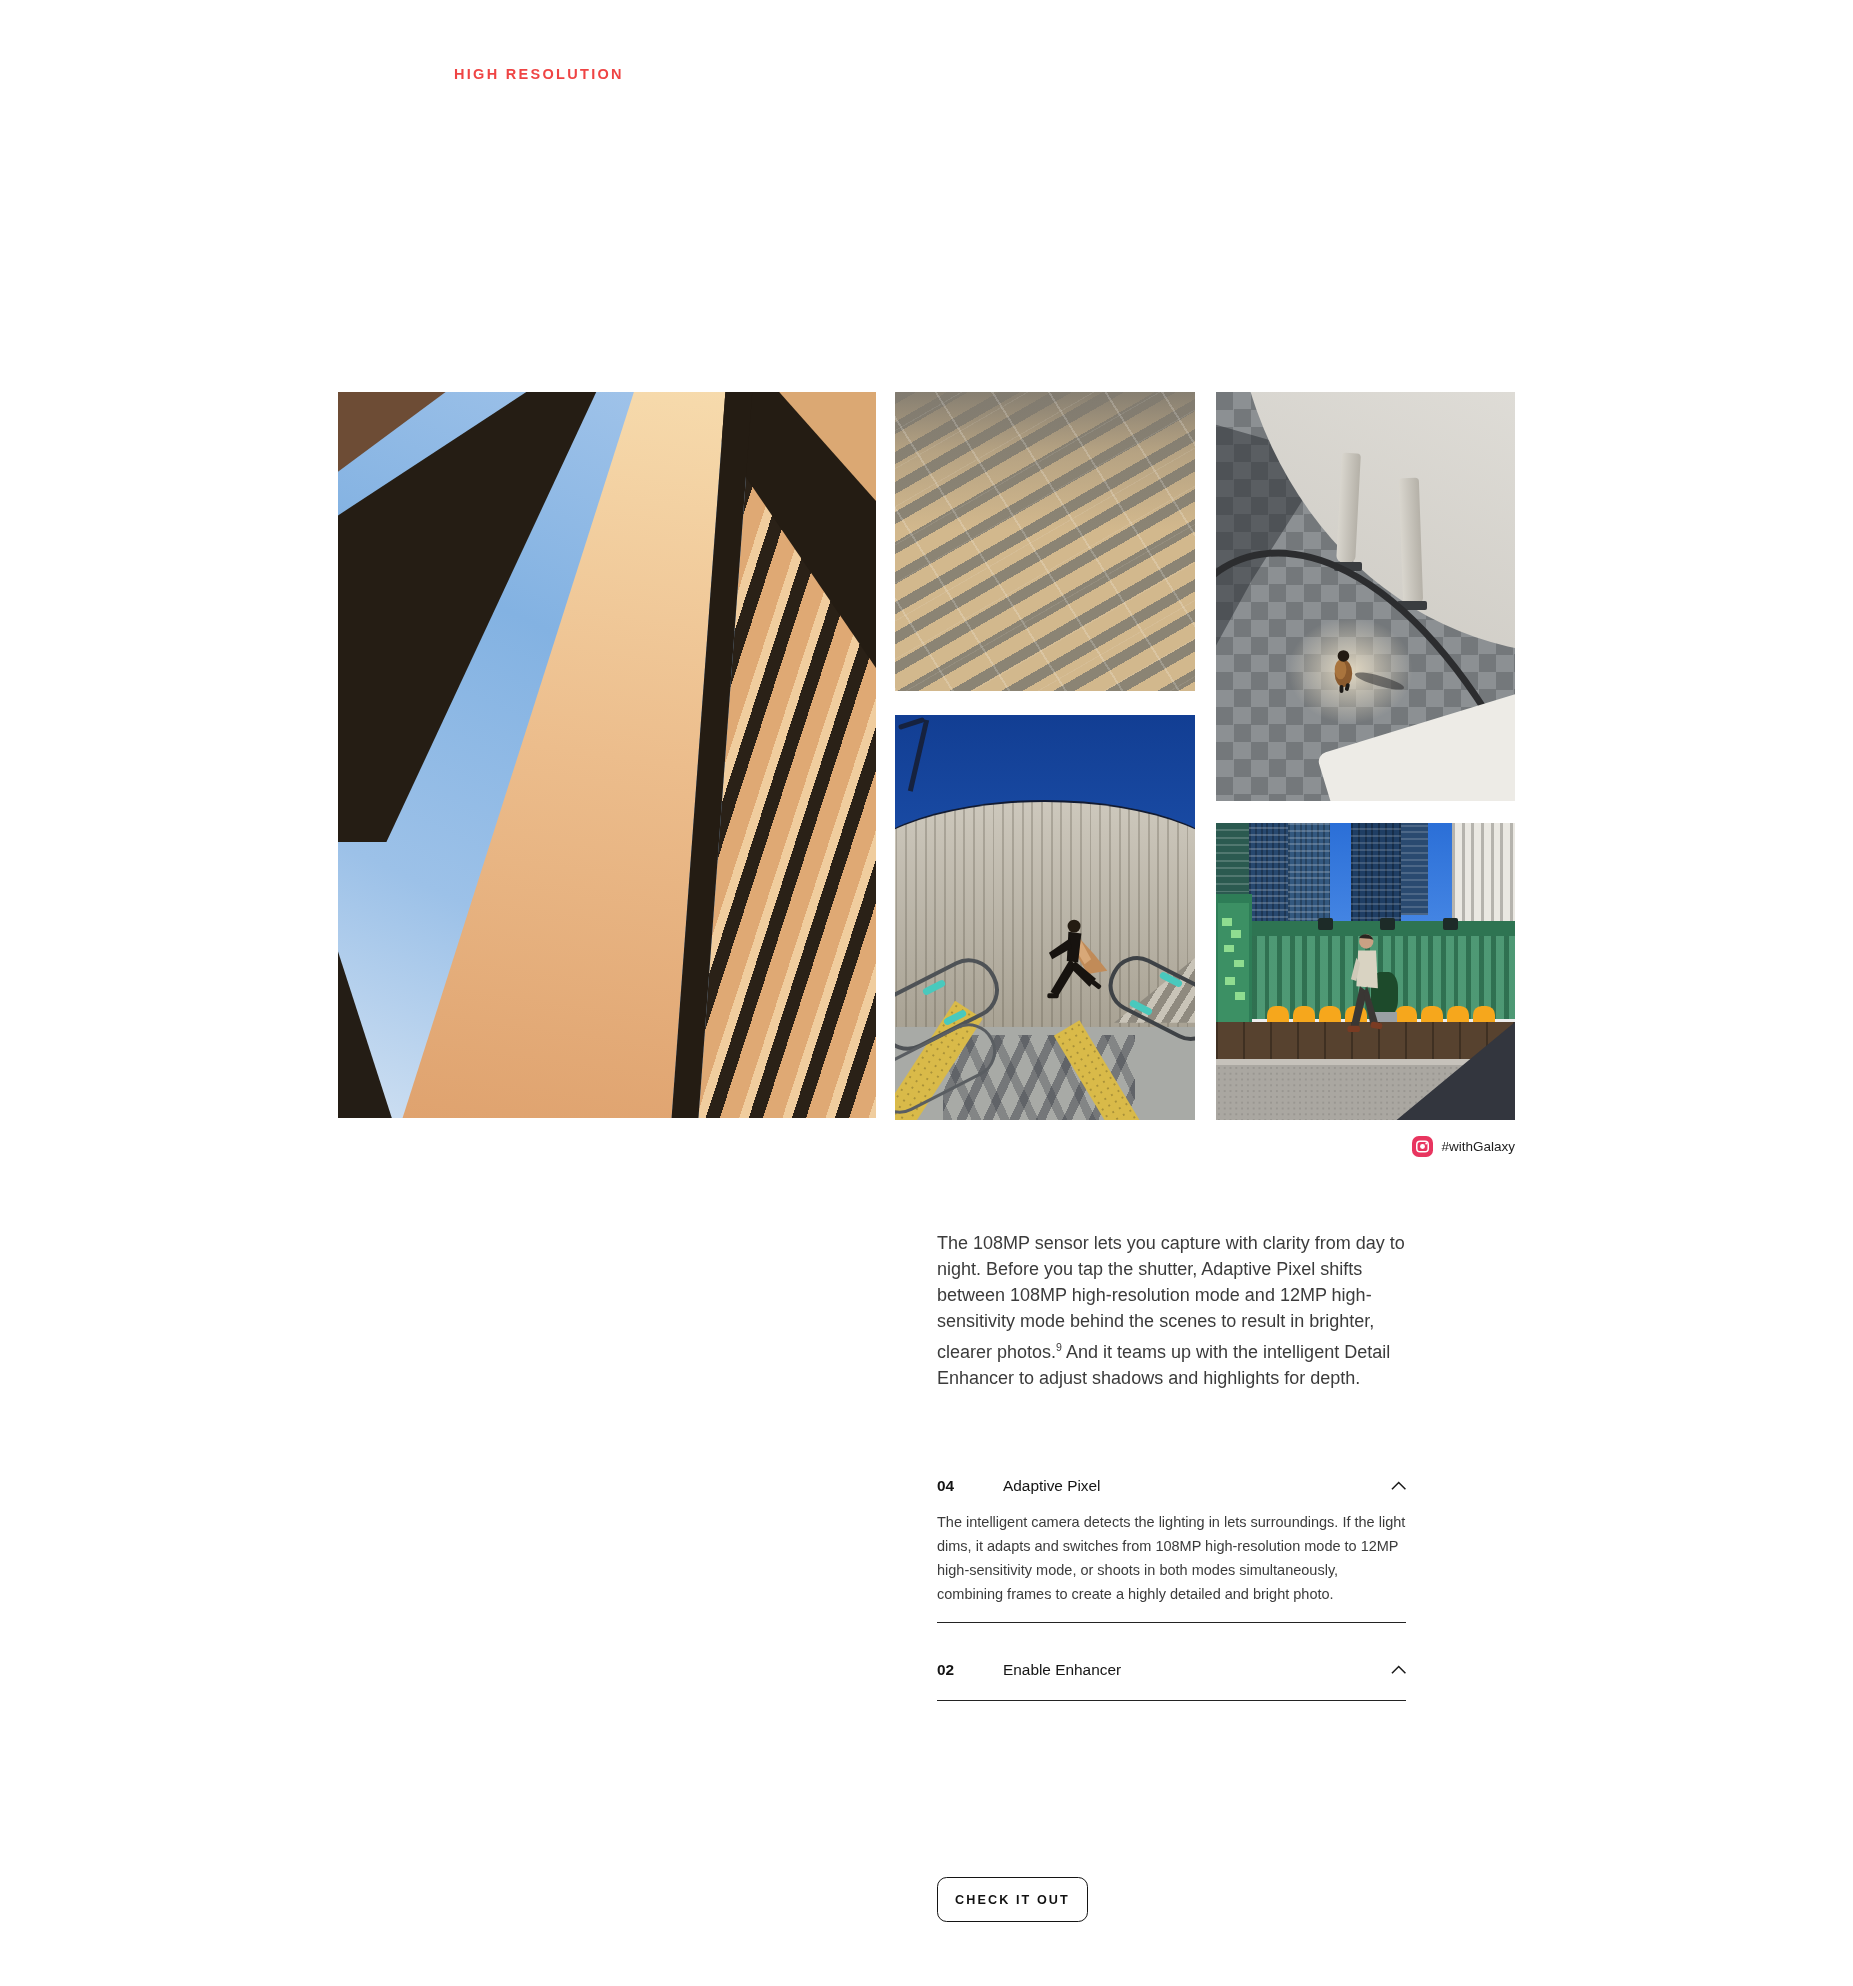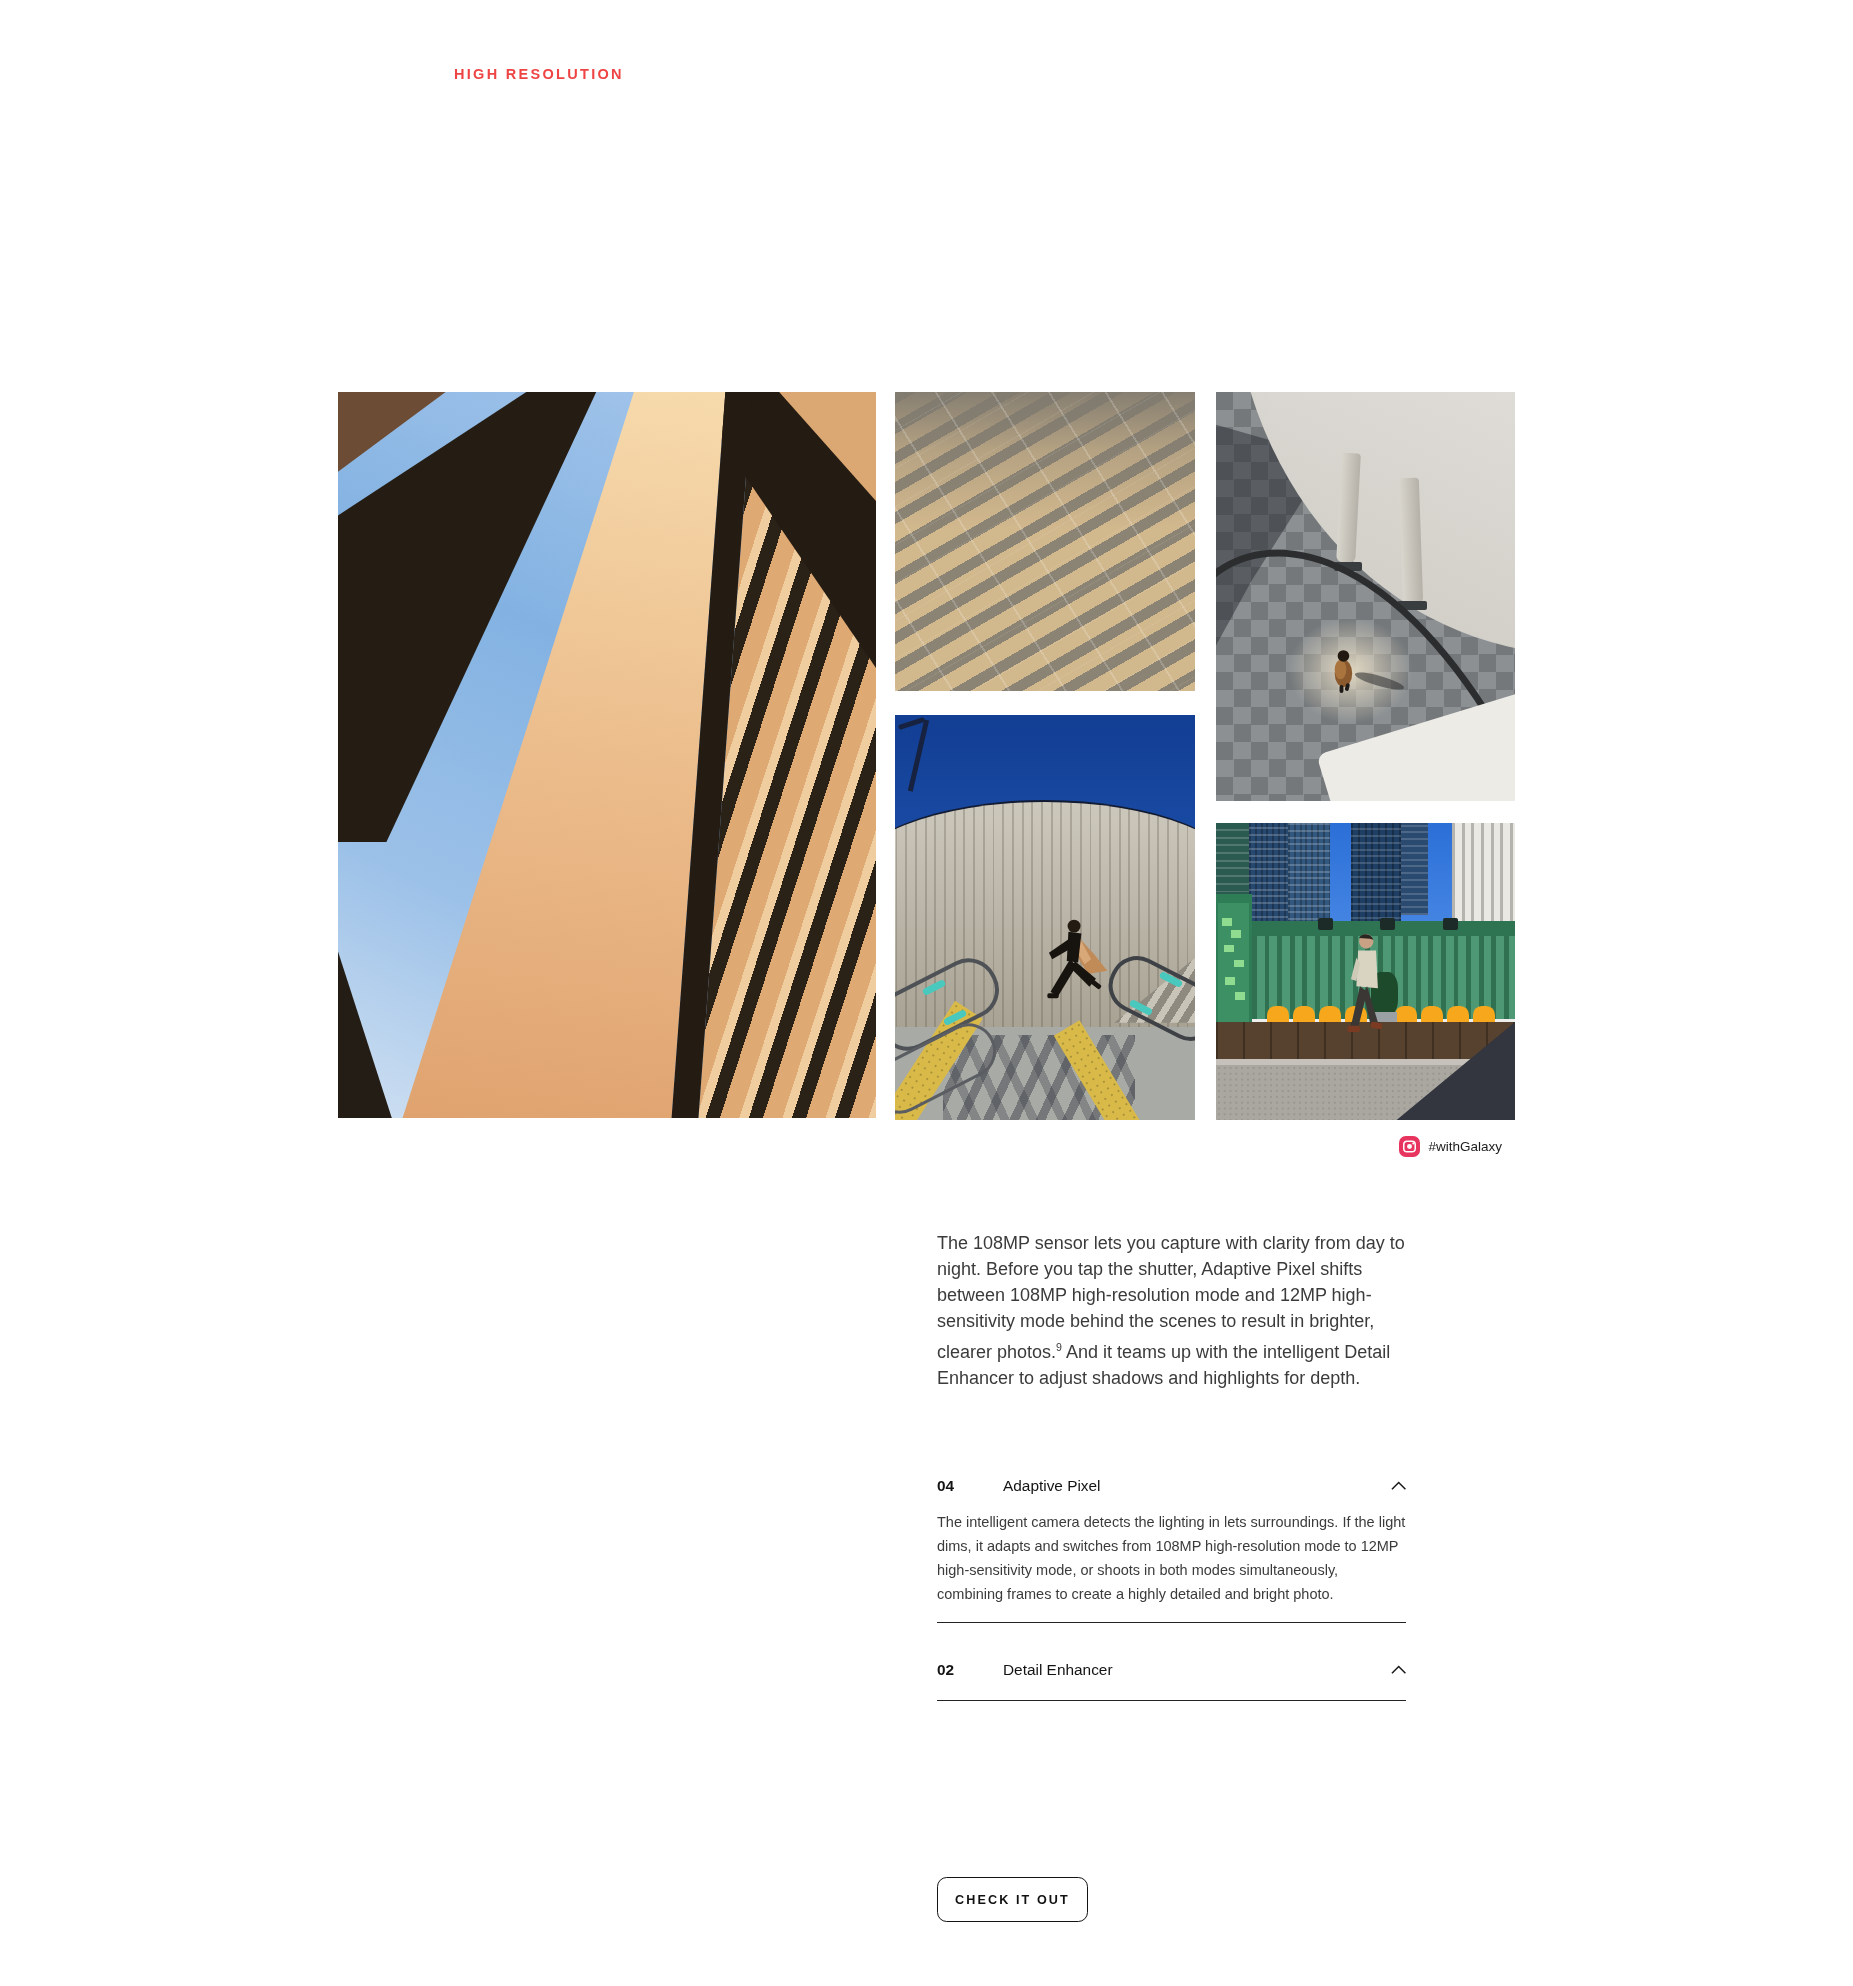--- a/index.html
+++ b/index.html
@@ -127,21 +127,21 @@
   .t5-planter { left:52.5%; top:63.5%; width:8%; height:5.5%; background:#9aa0a4; }
   .t5-deck { left:0; right:0; top:67%; height:13%; background:#57422f;
     background-image:repeating-linear-gradient(90deg,rgba(0,0,0,0.28) 0 1.9px,rgba(0,0,0,0) 1.9px 27px); }
   .t5-curb { left:0; right:0; top:79.5%; height:2%; background:#c6c2bb; }
   .t5-pave { left:0; right:0; bottom:0; height:18.5%; background:#aaa7a1;
     background-image:radial-gradient(rgba(0,0,0,0.10) 1px,rgba(0,0,0,0) 1.4px); background-size:5.8px 5.8px; }
   .t5-shadow { right:0; bottom:0; width:60%; height:33%; background:#33363e; clip-path:polygon(34% 100%,100% 0,100% 100%,0 100%); }
   .t5-person { left:42%; top:36%; width:15%; height:44%; }
 
   
-  .badge { position:absolute; top:1135px; right:352px; height:23px; display:flex; align-items:center; gap:8.7px; cursor:pointer; }
+  .badge { position:absolute; top:1135px; right:339px; height:23px; display:flex; align-items:center; gap:8.7px; cursor:pointer; }
   .badge-icon { width:21px; height:21px; border-radius:6.8px; display:flex; align-items:center; justify-content:center; }
   .badge-label { font-size:13.5px; color:#1d1d1d; }
 
   
   .intro {
     position:absolute; left:937px; top:1230px; width:475px; margin:0;
     font-size:18px; line-height:26px; color:#3b3b3b;
   }
   .intro sup { font-size:10.6px; }
 
@@ -317,21 +317,21 @@
               <path d="M1 8.5 L8 1.5 L15 8.5" fill="none" stroke="#1a1a1a" stroke-width="1.6"></path>
             </svg>
         </span>
       </header>
       <p class="acc-body">The intelligent camera detects the lighting in lets surroundings. If the light dims, it adapts and switches from 108MP high-resolution mode to 12MP high-sensitivity mode, or shoots in both modes simultaneously, combining frames to create a highly detailed and bright photo.</p>
     </section>
 
     <section class="acc-item">
       <header class="acc-head">
         <span class="acc-num">02</span>
-        <span class="acc-title">Detail Enhancer</span>
+        <span class="acc-title">Enable Enhancer</span>
         <span class="acc-chevron">
           <svg width="15.4" height="9.7" viewBox="0 0 16 10">
               <path d="M1 8.5 L8 1.5 L15 8.5" fill="none" stroke="#1a1a1a" stroke-width="1.6"></path>
             </svg>
         </span>
       </header>
     </section>
 
   </div>
 

